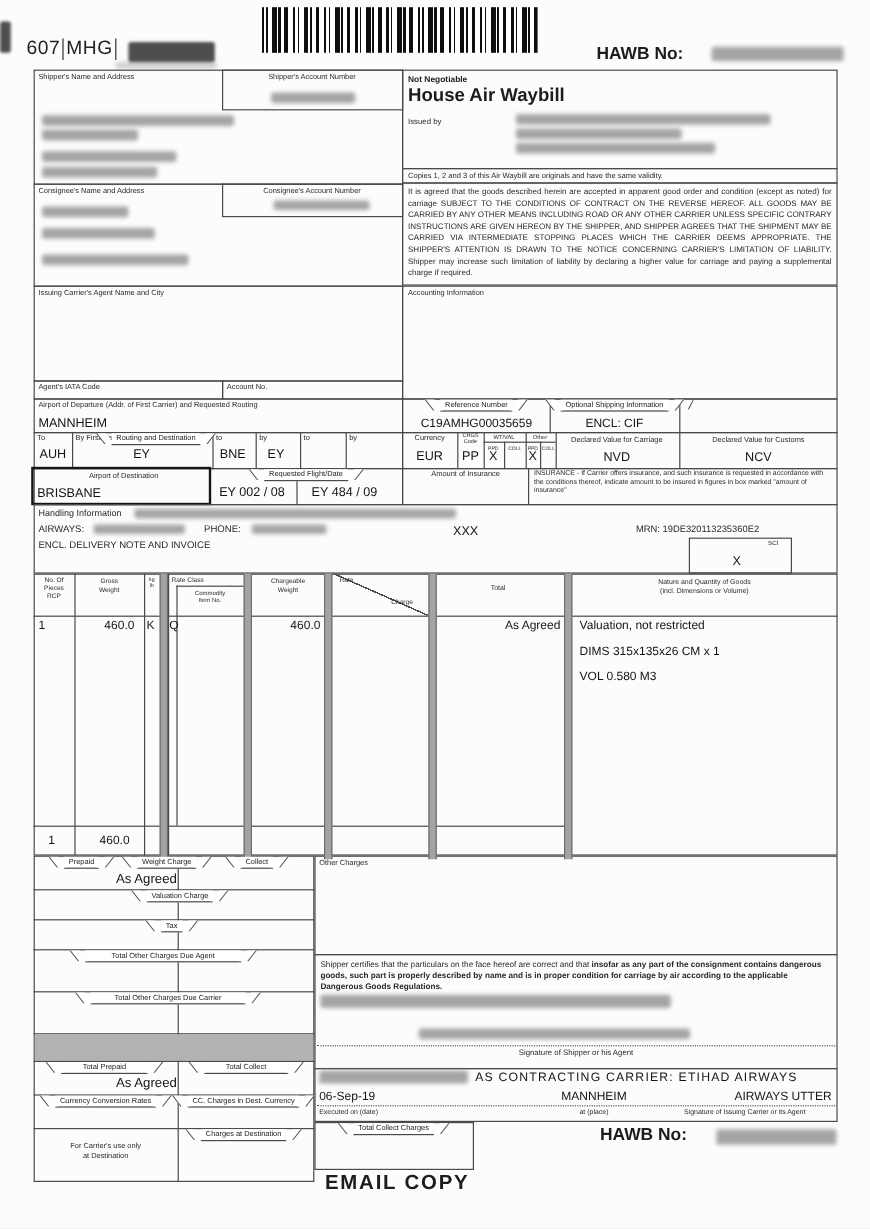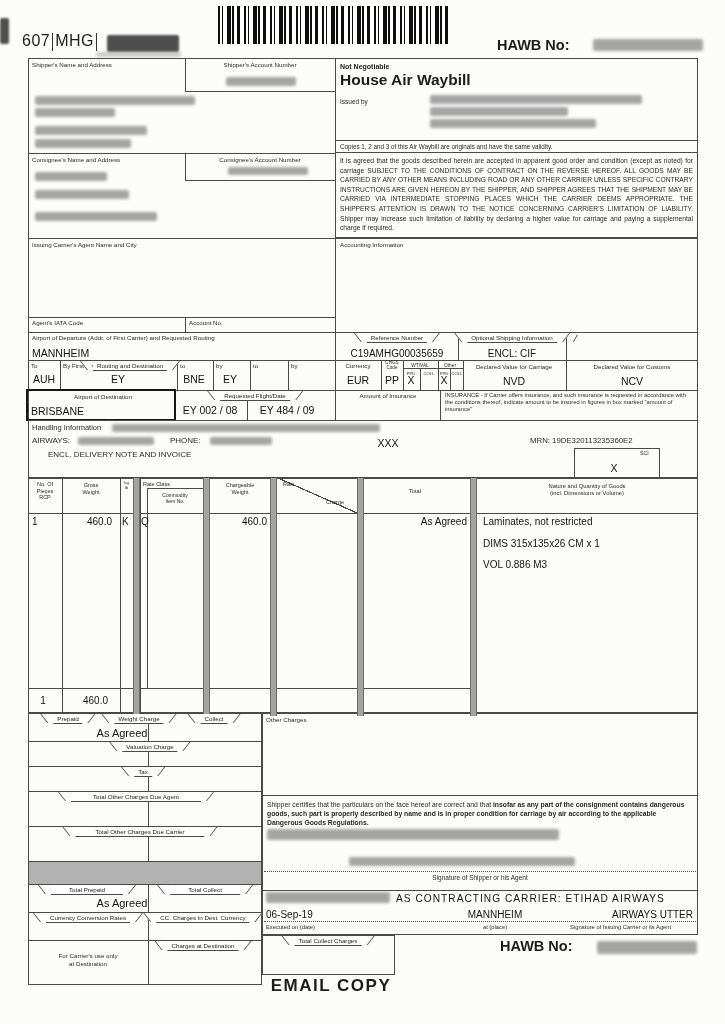--- a/index.html
+++ b/index.html
@@ -162,21 +162,21 @@
   <div class="valc" style="left:388px;top:405px;margin-top:33px;">XXX</div>
   <div class="smtext" style="left:445px;top:392px;width:248px;font-size:5.8px;line-height:7.2px;white-space:normal;">INSURANCE - If Carrier offers insurance, and such insurance is requested in accordance with the conditions thereof, indicate amount to be insured in figures in box marked "amount of insurance"</div>
 
   <div class="bx" style="left:28px;top:420px;width:670px;height:58px;"></div>
   <div class="smtext" style="left:32px;top:423px;font-size:7.5px;">Handling Information</div>
   <div class="blur" style="left:112px;top:424px;width:268px;height:8px;"></div>
   <div class="smtext" style="left:32px;top:436px;font-size:8px;">AIRWAYS:</div>
   <div class="blur" style="left:78px;top:437px;width:76px;height:8px;"></div>
   <div class="smtext" style="left:170px;top:436px;font-size:8px;">PHONE:</div>
   <div class="blur" style="left:210px;top:437px;width:62px;height:8px;"></div>
-  <div class="smtext" style="left:32px;top:450px;font-size:8px;margin-left:16px;">ENCL. DELIVERY NOTE AND INVOICE</div>
+  <div class="smtext" style="left:32px;top:450px;font-size:8px;">ENCL. DELIVERY NOTE AND INVOICE</div>
   <div class="smtext" style="left:530px;top:436px;font-size:7.8px;">MRN: 19DE320113235360E2</div>
   <div class="bx" style="left:574px;top:448px;width:86px;height:30px;"></div>
   <div class="smtext" style="left:640px;top:450px;font-size:5.2px;">SCI</div>
   <div class="valc" style="left:614px;top:463px;">X</div>
 
   <div class="bx" style="left:28px;top:478px;width:670px;height:235px;"></div>
   <div class="hl" style="left:28px;top:513px;width:670px;"></div>
   <div class="vl" style="left:62px;top:478px;height:235px;"></div>
   <div class="vl" style="left:120px;top:478px;height:235px;"></div>
   <div class="vl" style="left:140px;top:478px;height:235px;"></div>
@@ -206,23 +206,23 @@
   <div class="lblc" style="left:415px;top:488px;font-size:5.8px;">Total</div>
   <div class="lblc pre" style="left:587px;top:483px;font-size:5.8px;line-height:7px;">Nature and Quantity of Goods
 (incl. Dimensions or Volume)</div>
 
   <div class="val" style="left:32px;top:516px;font-size:10px;">1</div>
   <div class="valr" style="left:62px;top:516px;width:50px;font-size:10px;">460.0</div>
   <div class="val" style="left:122px;top:516px;font-size:10px;">K</div>
   <div class="val" style="left:141px;top:516px;font-size:10px;">Q</div>
   <div class="valr" style="left:217px;top:516px;width:50px;font-size:10px;">460.0</div>
   <div class="valr" style="left:397px;top:516px;width:70px;font-size:10px;">As Agreed</div>
-  <div class="val" style="left:483px;top:516px;font-size:10px;">Laminates, not restricted</div>
+  <div class="val" style="left:483px;top:516px;font-size:10px;">Valuation, not restricted</div>
   <div class="val" style="left:483px;top:538px;font-size:10px;">DIMS 315x135x26 CM x 1</div>
-  <div class="val" style="left:483px;top:559px;font-size:10px;">VOL 0.886 M3</div>
+  <div class="val" style="left:483px;top:559px;font-size:10px;">VOL 0.580 M3</div>
 
   <div class="hl" style="left:28px;top:688px;width:442px;"></div>
   <div class="valc" style="left:43px;top:695px;font-size:10px;">1</div>
   <div class="valr" style="left:58px;top:695px;width:50px;font-size:10px;">460.0</div>
 
   <div class="bx" style="left:28px;top:713px;width:234px;height:272px;"></div>
   <div class="vl" style="left:148px;top:713px;height:272px;"></div>
   <div class="hl" style="left:28px;top:741px;width:234px;"></div>
   <div class="hl" style="left:28px;top:766px;width:234px;"></div>
   <div class="hl" style="left:28px;top:791px;width:234px;"></div>

